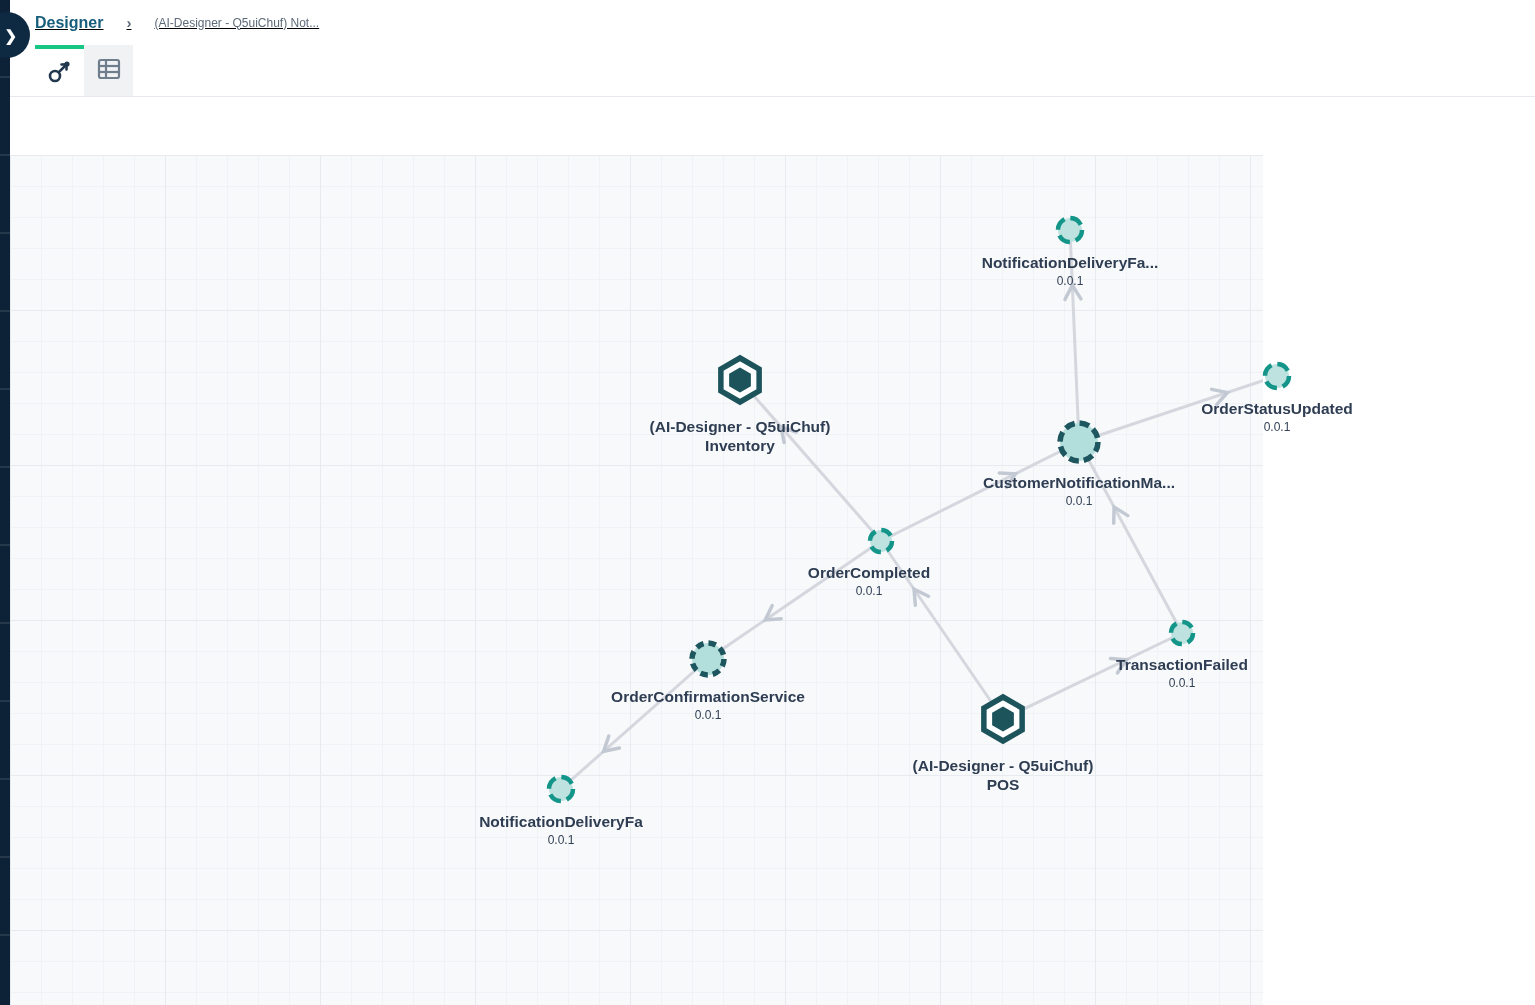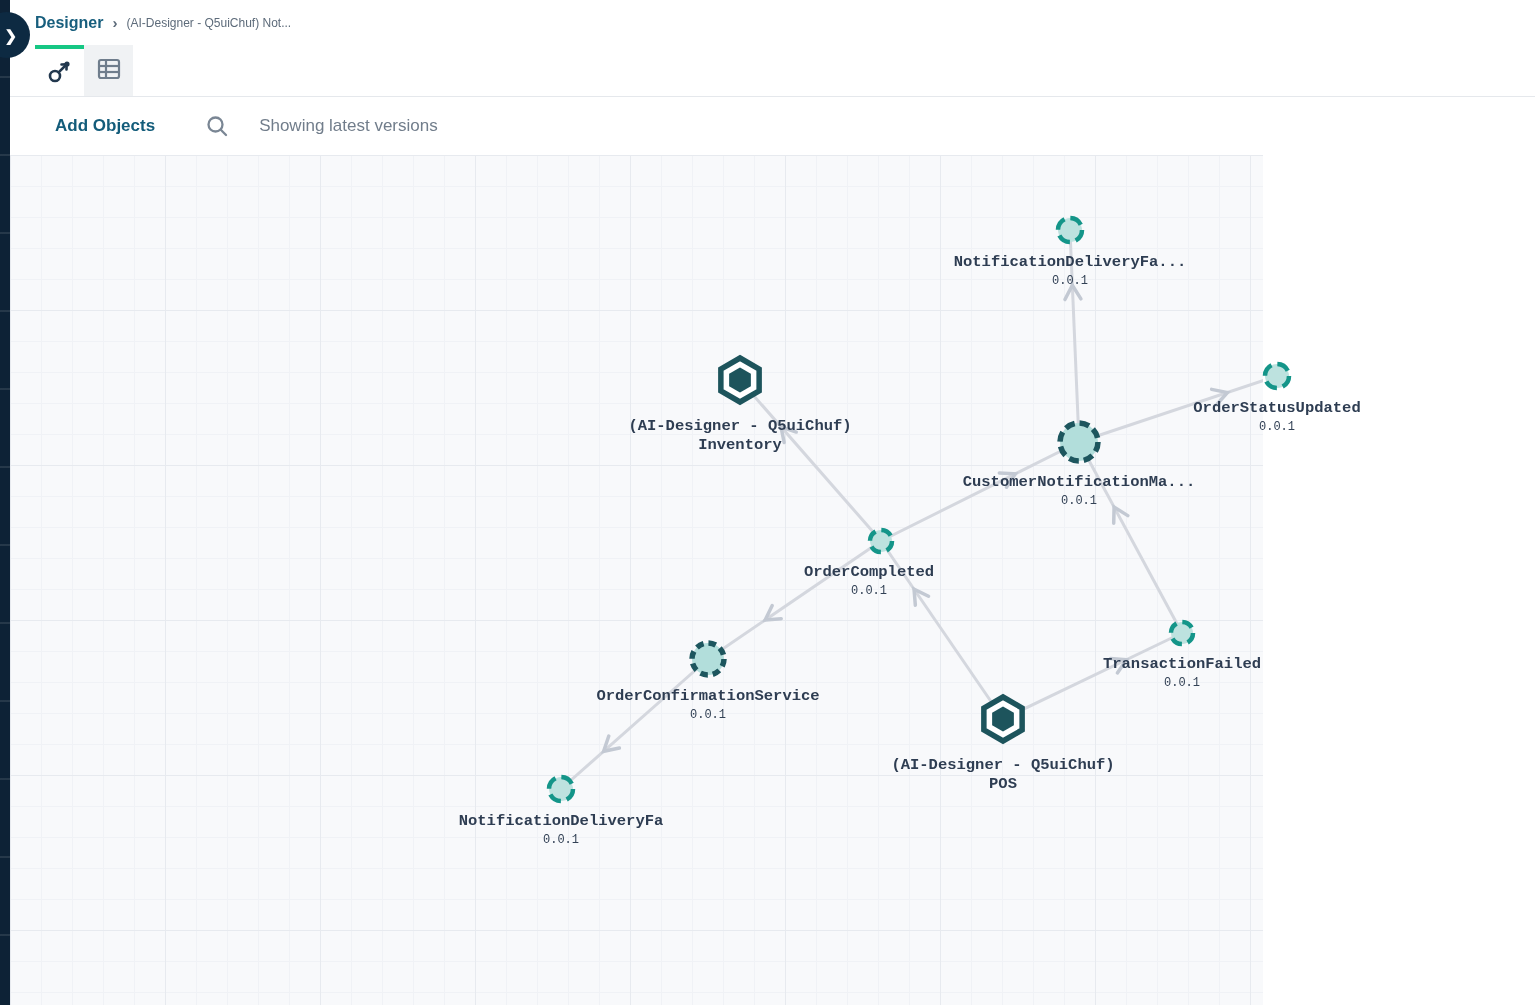--- a/index.html
+++ b/index.html
@@ -10,21 +10,21 @@
   .left-rail { position:absolute; left:0; top:0; width:10px; height:1005px;
     background:#0d2236; z-index:30;
     background-image:repeating-linear-gradient(to bottom, transparent 0 76px, rgba(255,255,255,.10) 76px 78px); }
   .expand-btn { position:absolute; left:-16px; top:12px; width:46px; height:46px;
     border:none; border-radius:50%; background:#0d2a42; z-index:40; cursor:pointer;
     display:flex; align-items:center; justify-content:flex-end; padding-right:13px; }
   .expand-btn span { color:#ffffff; font-size:15px; font-weight:700; line-height:1; }
 
   
   .header { position:absolute; left:10px; top:0; right:0; background:#ffffff; z-index:20; }
-  .crumb-row { height:45px; display:flex; align-items:center; padding-left:25px; gap:9px; }
+  .crumb-row { height:45px; display:flex; align-items:center; padding-left:25px; gap:23px;text-decoration:underline; }
   .crumb-root { color:#175e7d; font-size:16px; font-weight:700; text-decoration:none; }
   .crumb-sep { color:#5d6b7a; font-size:15px; font-weight:700; }
   .crumb-cur { color:#5d6b7a; font-size:12px; }
 
   .tab-row { height:52px; display:flex; align-items:stretch; padding-left:25px;
     border-bottom:1px solid #e5e8ec; }
   .tab { width:49px; display:flex; align-items:center; justify-content:center; cursor:pointer; }
   .tab.active { border-top:4px solid #16c784; background:#ffffff; }
   .tab.inactive { background:#f0f2f4; }
   .page-title { display:flex; align-items:center; margin-left:42px; gap:10px;
@@ -37,21 +37,21 @@
   .status-text { margin-left:30px; color:#717d8b; font-size:17px; }
 
   
   .canvas { position:absolute; left:10px; top:155px; width:1253px; height:850px;
     background-color:#f8f9fb;
     background-image:
       linear-gradient(#e7eaef 1px, transparent 1px),
       linear-gradient(90deg, #e7eaef 1px, transparent 1px),
       linear-gradient(#f0f2f6 1px, transparent 1px),
       linear-gradient(90deg, #f0f2f6 1px, transparent 1px);
-    background-size:155px 155px, 155px 155px, 31px 31px, 31px 31px;font-family:Liberation Mono, monospace; }
+    background-size:155px 155px, 155px 155px, 31px 31px, 31px 31px; }
   #edge-layer { position:absolute; left:0; top:0; width:100%; height:100%; }
   .node { position:absolute; transform:translate(-50%,-50%); cursor:pointer; }
   .node svg { display:block; }
   .node-label { position:absolute; width:260px; text-align:center;
     transform:translateX(-50%); pointer-events:none; }
   .node-label .nm { font-size:15.5px; font-weight:700; color:#2e3d52; line-height:19px; }
   .node-label .ver { font-size:12px; color:#324155; line-height:19px; }
 </style>
 </head>
 <body>
@@ -84,30 +84,20 @@
         <svg width="26" height="26" viewBox="0 0 26 26" fill="none">
           <rect x="3" y="4" width="20" height="18" rx="2" stroke="#6f7d8c" stroke-width="2.2"></rect>
           <line x1="3" y1="10" x2="23" y2="10" stroke="#6f7d8c" stroke-width="2.2"></line>
           <line x1="3" y1="16" x2="23" y2="16" stroke="#6f7d8c" stroke-width="2.2"></line>
           <line x1="10" y1="4" x2="10" y2="22" stroke="#6f7d8c" stroke-width="2.2"></line>
         </svg>
       </span>
     </div>
   </div>
 
-  <div class="toolbar">
-    <button class="add-objects">Add Objects</button>
-    <span class="search-wrap">
-      <svg width="24" height="24" viewBox="0 0 24 24" fill="none">
-        <circle cx="10.5" cy="10.5" r="7" stroke="#7a8694" stroke-width="2.3"></circle>
-        <line x1="15.8" y1="15.8" x2="21" y2="21" stroke="#7a8694" stroke-width="2.3" stroke-linecap="round"></line>
-      </svg>
-    </span>
-    <span class="status-text">Showing latest versions</span>
-  </div>
 </div>
 
 <div class="canvas">
   <svg id="edge-layer">
       <line x1="1069" y1="287" x2="1060" y2="75" stroke="#d4d7de" stroke-width="3"></line>
       <path d="M -12 -8 L 2 0 L -12 8" fill="none" stroke="#c3c9d3" stroke-width="3.5" stroke-linecap="round" transform="translate(1062.43 132.24) rotate(-92.43090833704042)"></path>
       <line x1="1069" y1="287" x2="1267" y2="221" stroke="#d4d7de" stroke-width="3"></line>
       <path d="M -12 -8 L 2 0 L -12 8" fill="none" stroke="#c3c9d3" stroke-width="3.5" stroke-linecap="round" transform="translate(1215.52 238.16) rotate(-18.43494882292201)"></path>
       <line x1="871" y1="386" x2="1069" y2="287" stroke="#d4d7de" stroke-width="3"></line>
       <path d="M -12 -8 L 2 0 L -12 8" fill="none" stroke="#c3c9d3" stroke-width="3.5" stroke-linecap="round" transform="translate(1003.66 319.67) rotate(-26.56505117707799)"></path>

